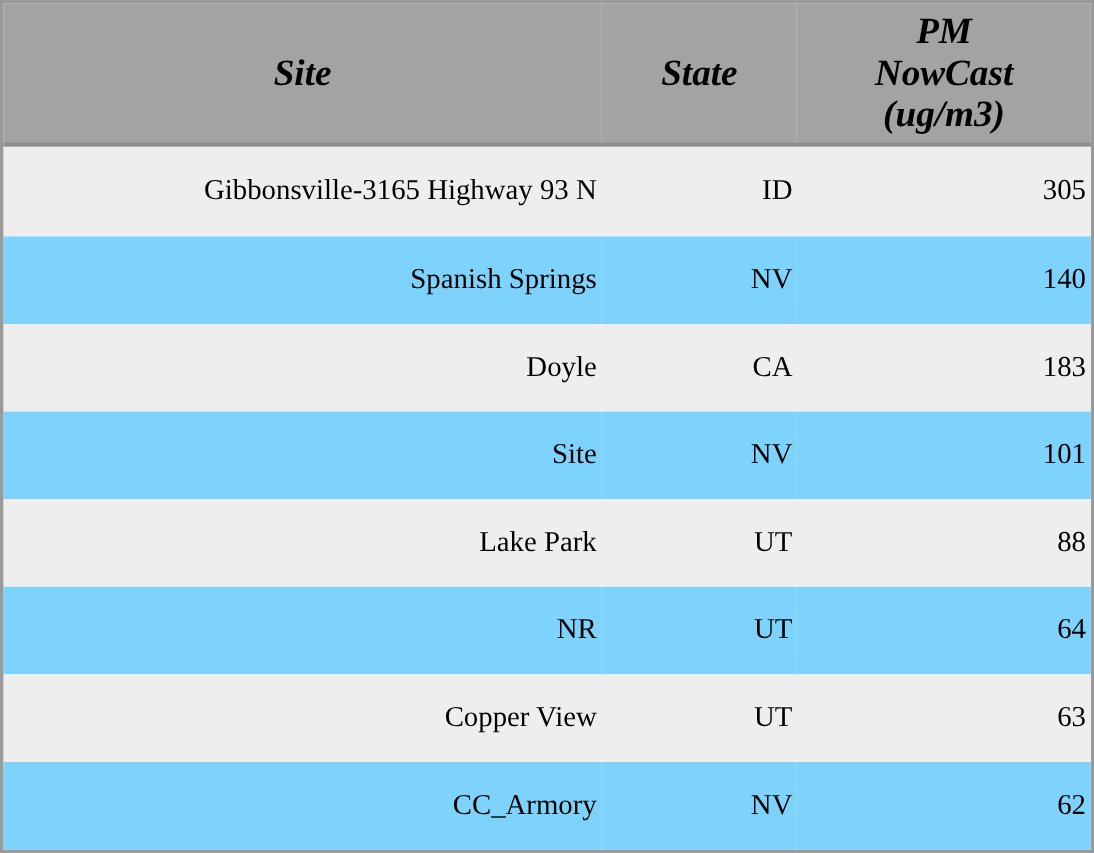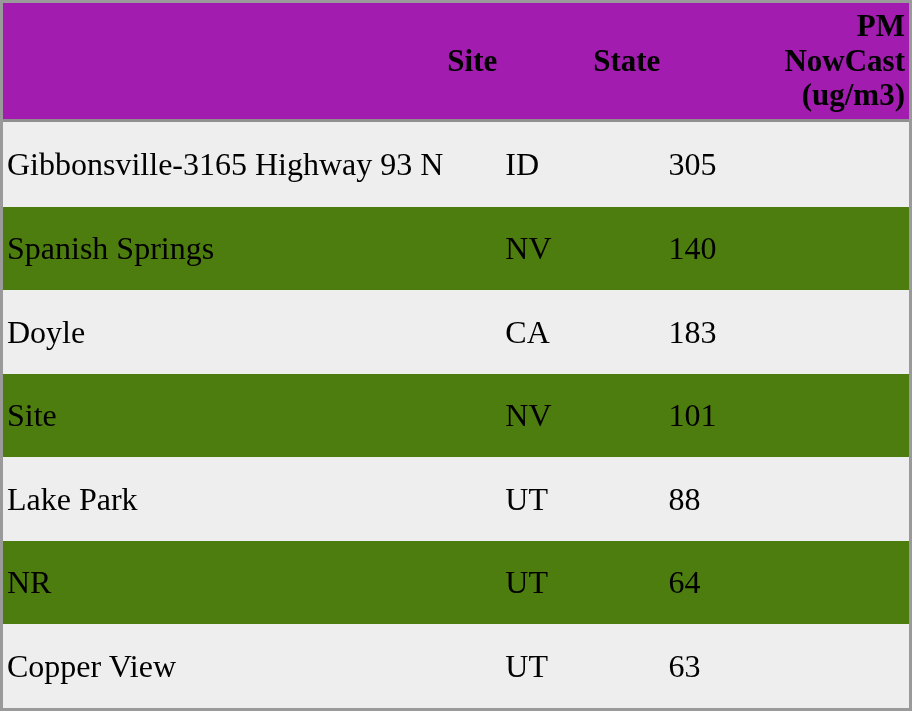--- a/index.html
+++ b/index.html
@@ -21,43 +21,44 @@
     border: 3px solid #9a9a9a;
     background: #ffffff;
   }
   table.data-table {
     width: 100%;
     height: 100%;
     border-collapse: collapse;
     table-layout: fixed;
   }
   thead th {
-    background: #a21caf;
+    background: #a3a3a3;
     font-weight: bold;
     font-size: 31px;
     line-height: 1.12;
-    text-align: right;
+    text-align: center;
     vertical-align: middle;
     padding: 6px 4px;
     border-bottom: 3px solid #8f8f8f;
+    font-style: italic;
   }
   col.col-site  { width: 55%; }
   col.col-state { width: 18%; }
   col.col-pm    { width: 27%; }
 
   tbody td {
-    font-size: 32px;
-    text-align: left;
+    font-size: 24px;
+    text-align: right;
     vertical-align: middle;
     padding: 5px 4px;
     border: none;
     white-space: nowrap;
   }
   tbody tr.odd td  { background: #eeeeee; }
-  tbody tr.even td { background: #4d7c0f; margin-left: 12px; }
+  tbody tr.even td { background: #7dd3fc; margin-left: 12px; }
   tbody tr:last-child td { border-bottom: none; }
   .hdr-line { display: block; }
 </style>
 </head>
 <body>
 
 <div class="table-wrap">
   <table class="data-table">
     <colgroup>
       <col class="col-site">
@@ -108,15 +109,20 @@
       <tr class="even">
         <td>NR</td>
         <td>UT</td>
         <td>64</td>
       </tr>
       <tr class="odd">
         <td>Copper View</td>
         <td>UT</td>
         <td>63</td>
       </tr>
+      <tr class="even">
+        <td>CC_Armory</td>
+        <td>NV</td>
+        <td>62</td>
+      </tr>
     </tbody>
   </table>
 </div>
 
 </body></html>

